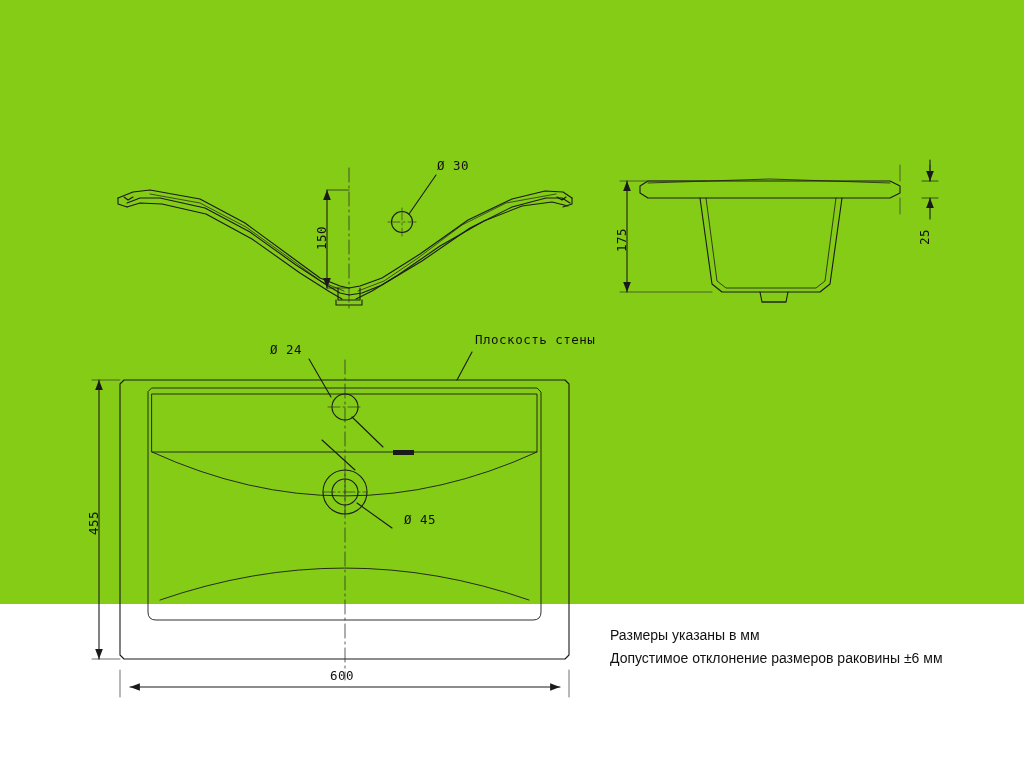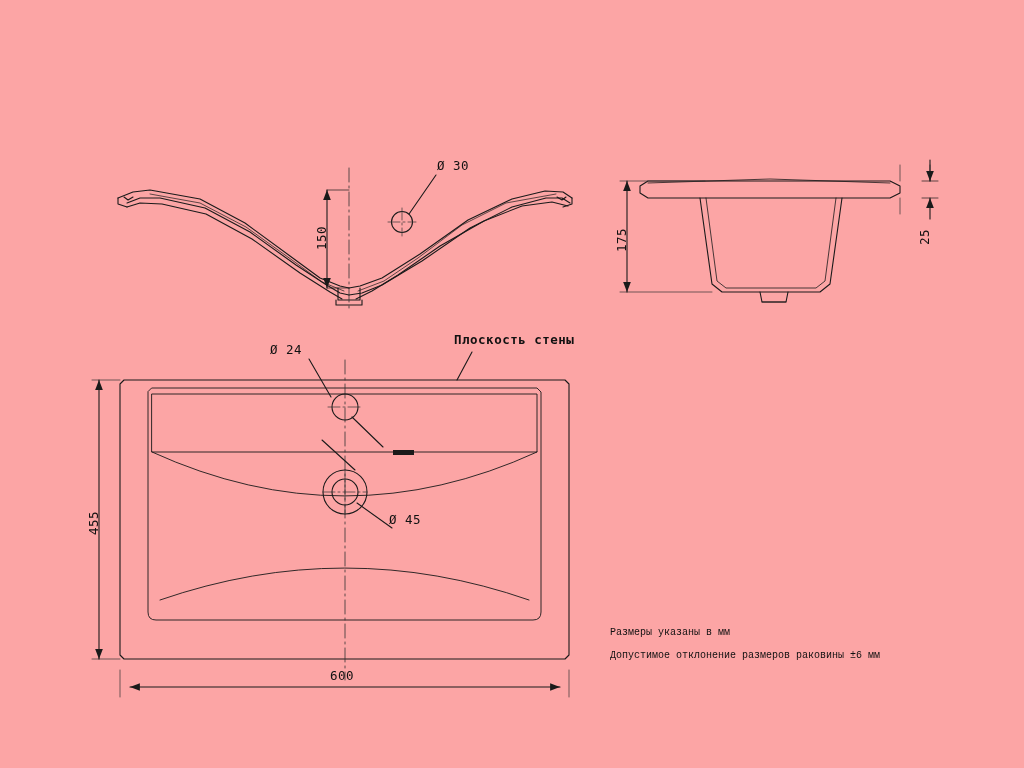--- a/index.html
+++ b/index.html
@@ -10,22 +10,22 @@
   body {
     width: 1024px;
     height: 768px;
     font-family: "DejaVu Sans Mono", monospace;
     color: #000000;
     overflow: hidden;
   }
   #sheet {
     position: relative;
     width: 1024px;
-    height: 768px;
-    background: #fca5a5;
+    height: 604px;
+    background: #84cc16;
   }
   svg.drawing {
     position: absolute;
     top: 0;
     left: 0;
     width: 1024px;
     height: 768px;
   }
   .lbl {
     position: absolute;
@@ -35,22 +35,22 @@
     color: #111111;
     white-space: nowrap;
     line-height: 1.25;
   }
   .lbl.vert {
     transform: rotate(-90deg);
     transform-origin: left top;
   }
   .note {
     position: absolute;
-    font-family: Liberation Mono, monospace;
-    font-size: 10px;
+    font-family: Liberation Sans, sans-serif;
+    font-size: 14px;
     color: #111111;
     white-space: nowrap;
   }
 </style>
 </head>
 <body>
 
 <div id="sheet">
 
   <svg class="drawing" viewBox="0 0 1024 768">
@@ -201,23 +201,23 @@
   <div class="lbl" style="left:437px; top:158px;">Ø 30</div>
 
   <div class="lbl vert" style="left:314px; top:250px;">150</div>
 
   <div class="lbl vert" style="left:614px; top:252px;">175</div>
 
   <div class="lbl vert" style="left:917px; top:245px;">25</div>
 
   <div class="lbl" style="left:270px; top:342px;">Ø 24</div>
 
-  <div class="lbl" style="left:389px; top:512px;">Ø 45</div>
-
-  <div class="lbl" style="left:454px; top:332px;font-weight:bold;">Плоскость стены</div>
+  <div class="lbl" style="left:404px; top:512px;">Ø 45</div>
+
+  <div class="lbl" style="left:475px; top:332px;">Плоскость стены</div>
 
   <div class="lbl vert" style="left:86px; top:535px;">455</div>
 
   <div class="lbl" style="left:330px; top:668px;">600</div>
 
   <div class="note" style="left:610px; top:627px;">Размеры указаны в мм</div>
 
   <div class="note" style="left:610px; top:650px;">Допустимое отклонение размеров раковины ±6 мм</div>
 
 </div>

